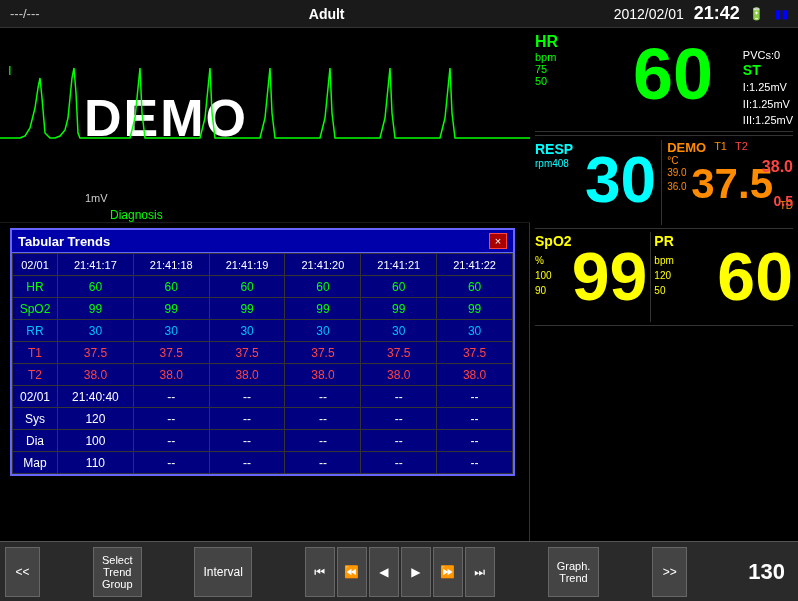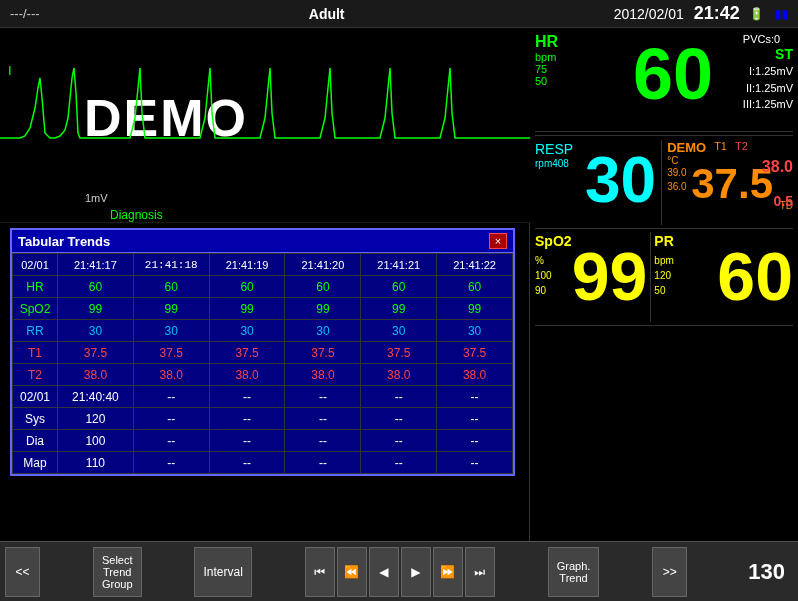--- a/index.html
+++ b/index.html
@@ -180,34 +180,33 @@
       font-size: 72px;
       font-weight: bold;
       line-height: 1;
       position: absolute;
       right: 80px;
       top: 5px;
     }
     .st-section {
       position: absolute;
       right: 0;
-      top: 0;
-      text-align: right;
+      top: 16px;
     }
     .st-label { color: #0f0; font-size: 14px; font-weight: bold; }
     .pvcs-label { color: #fff; font-size: 11px; }
     .st-values { color: #fff; font-size: 11px; line-height: 1.5; }
 
     
     #resp-section {
       width: 130px;
       height: 85px;
       position: relative;
     }
-    .resp-label { color: #0ff; font-size: 14px; font-weight: normal; }
+    .resp-label { color: #0ff; font-size: 14px; font-weight: bold; }
     .resp-unit { color: #0ff; font-size: 10px; }
     .resp-scale { color: #0ff; font-size: 10px; }
     .resp-big {
       color: #0ff;
       font-size: 64px;
       font-weight: bold;
       position: absolute;
       right: 0;
       top: 8px;
       line-height: 1;
@@ -411,21 +410,21 @@
     <div id="tabular-dialog">
       <div id="tabular-title-bar">
         <span class="tabular-title">Tabular Trends</span>
         <button class="tabular-close">×</button>
       </div>
       <table id="trends-table">
         <thead>
           <tr class="header-row">
             <td style="color:#fff;">02/01</td>
             <td style="color:#fff;">21:41:17</td>
-            <td style="color:#fff;font-family:Liberation Mono, monospace;">21:41:18</td>
+            <td style="color:#fff;">21:41:18</td>
             <td style="color:#fff;">21:41:19</td>
             <td style="color:#fff;">21:41:20</td>
             <td style="color:#fff;">21:41:21</td>
             <td style="color:#fff;">21:41:22</td>
           </tr>
         </thead>
         <tbody id="trends-tbody">
         <tr>
               <td style="color: rgb(0, 255, 0);">HR</td>
               <td style="color: rgb(0, 255, 0);">60</td>

